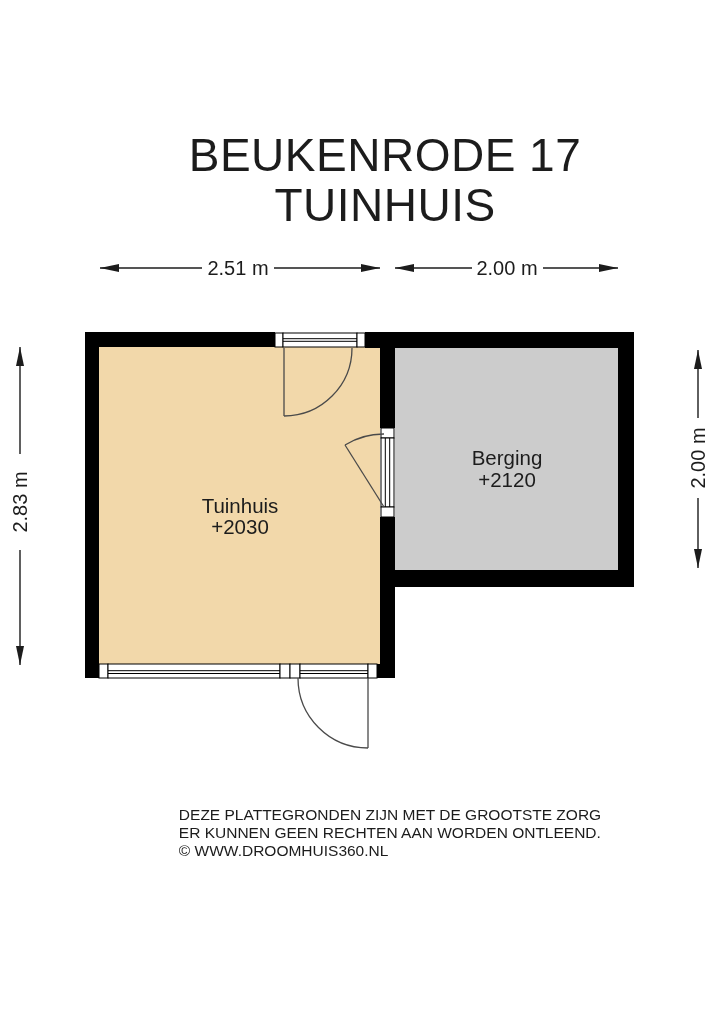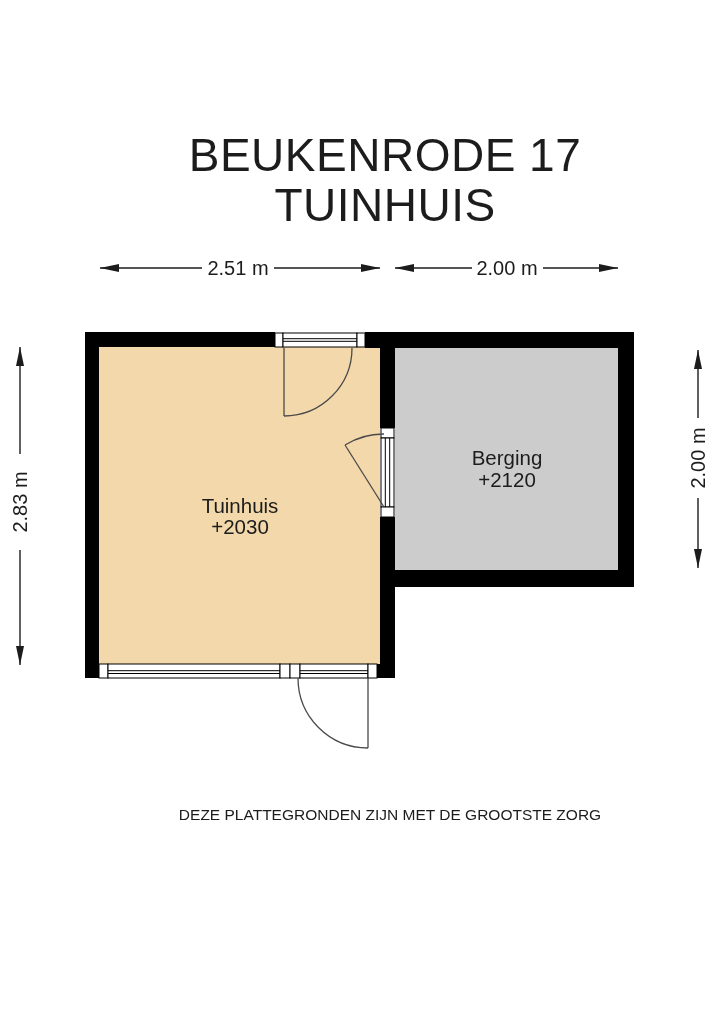--- a/index.html
+++ b/index.html
@@ -111,15 +111,17 @@
     </g>
 
     <text class="room-name" x="240" y="513" text-anchor="middle">Tuinhuis</text>
     <text class="room-level" x="240" y="534" text-anchor="middle">+2030</text>
     <text class="room-name" x="507" y="465" text-anchor="middle">Berging</text>
     <text class="room-level" x="507" y="487" text-anchor="middle">+2120</text>
   </svg>
 
   <div class="footer">
     <div>DEZE PLATTEGRONDEN ZIJN MET DE GROOTSTE ZORG</div>
+    <div>ER KUNNEN GEEN RECHTEN AAN WORDEN ONTLEEND.</div>
+    <div>© WWW.DROOMHUIS360.NL</div>
   </div>
 
 </div>
 
 </body></html>

